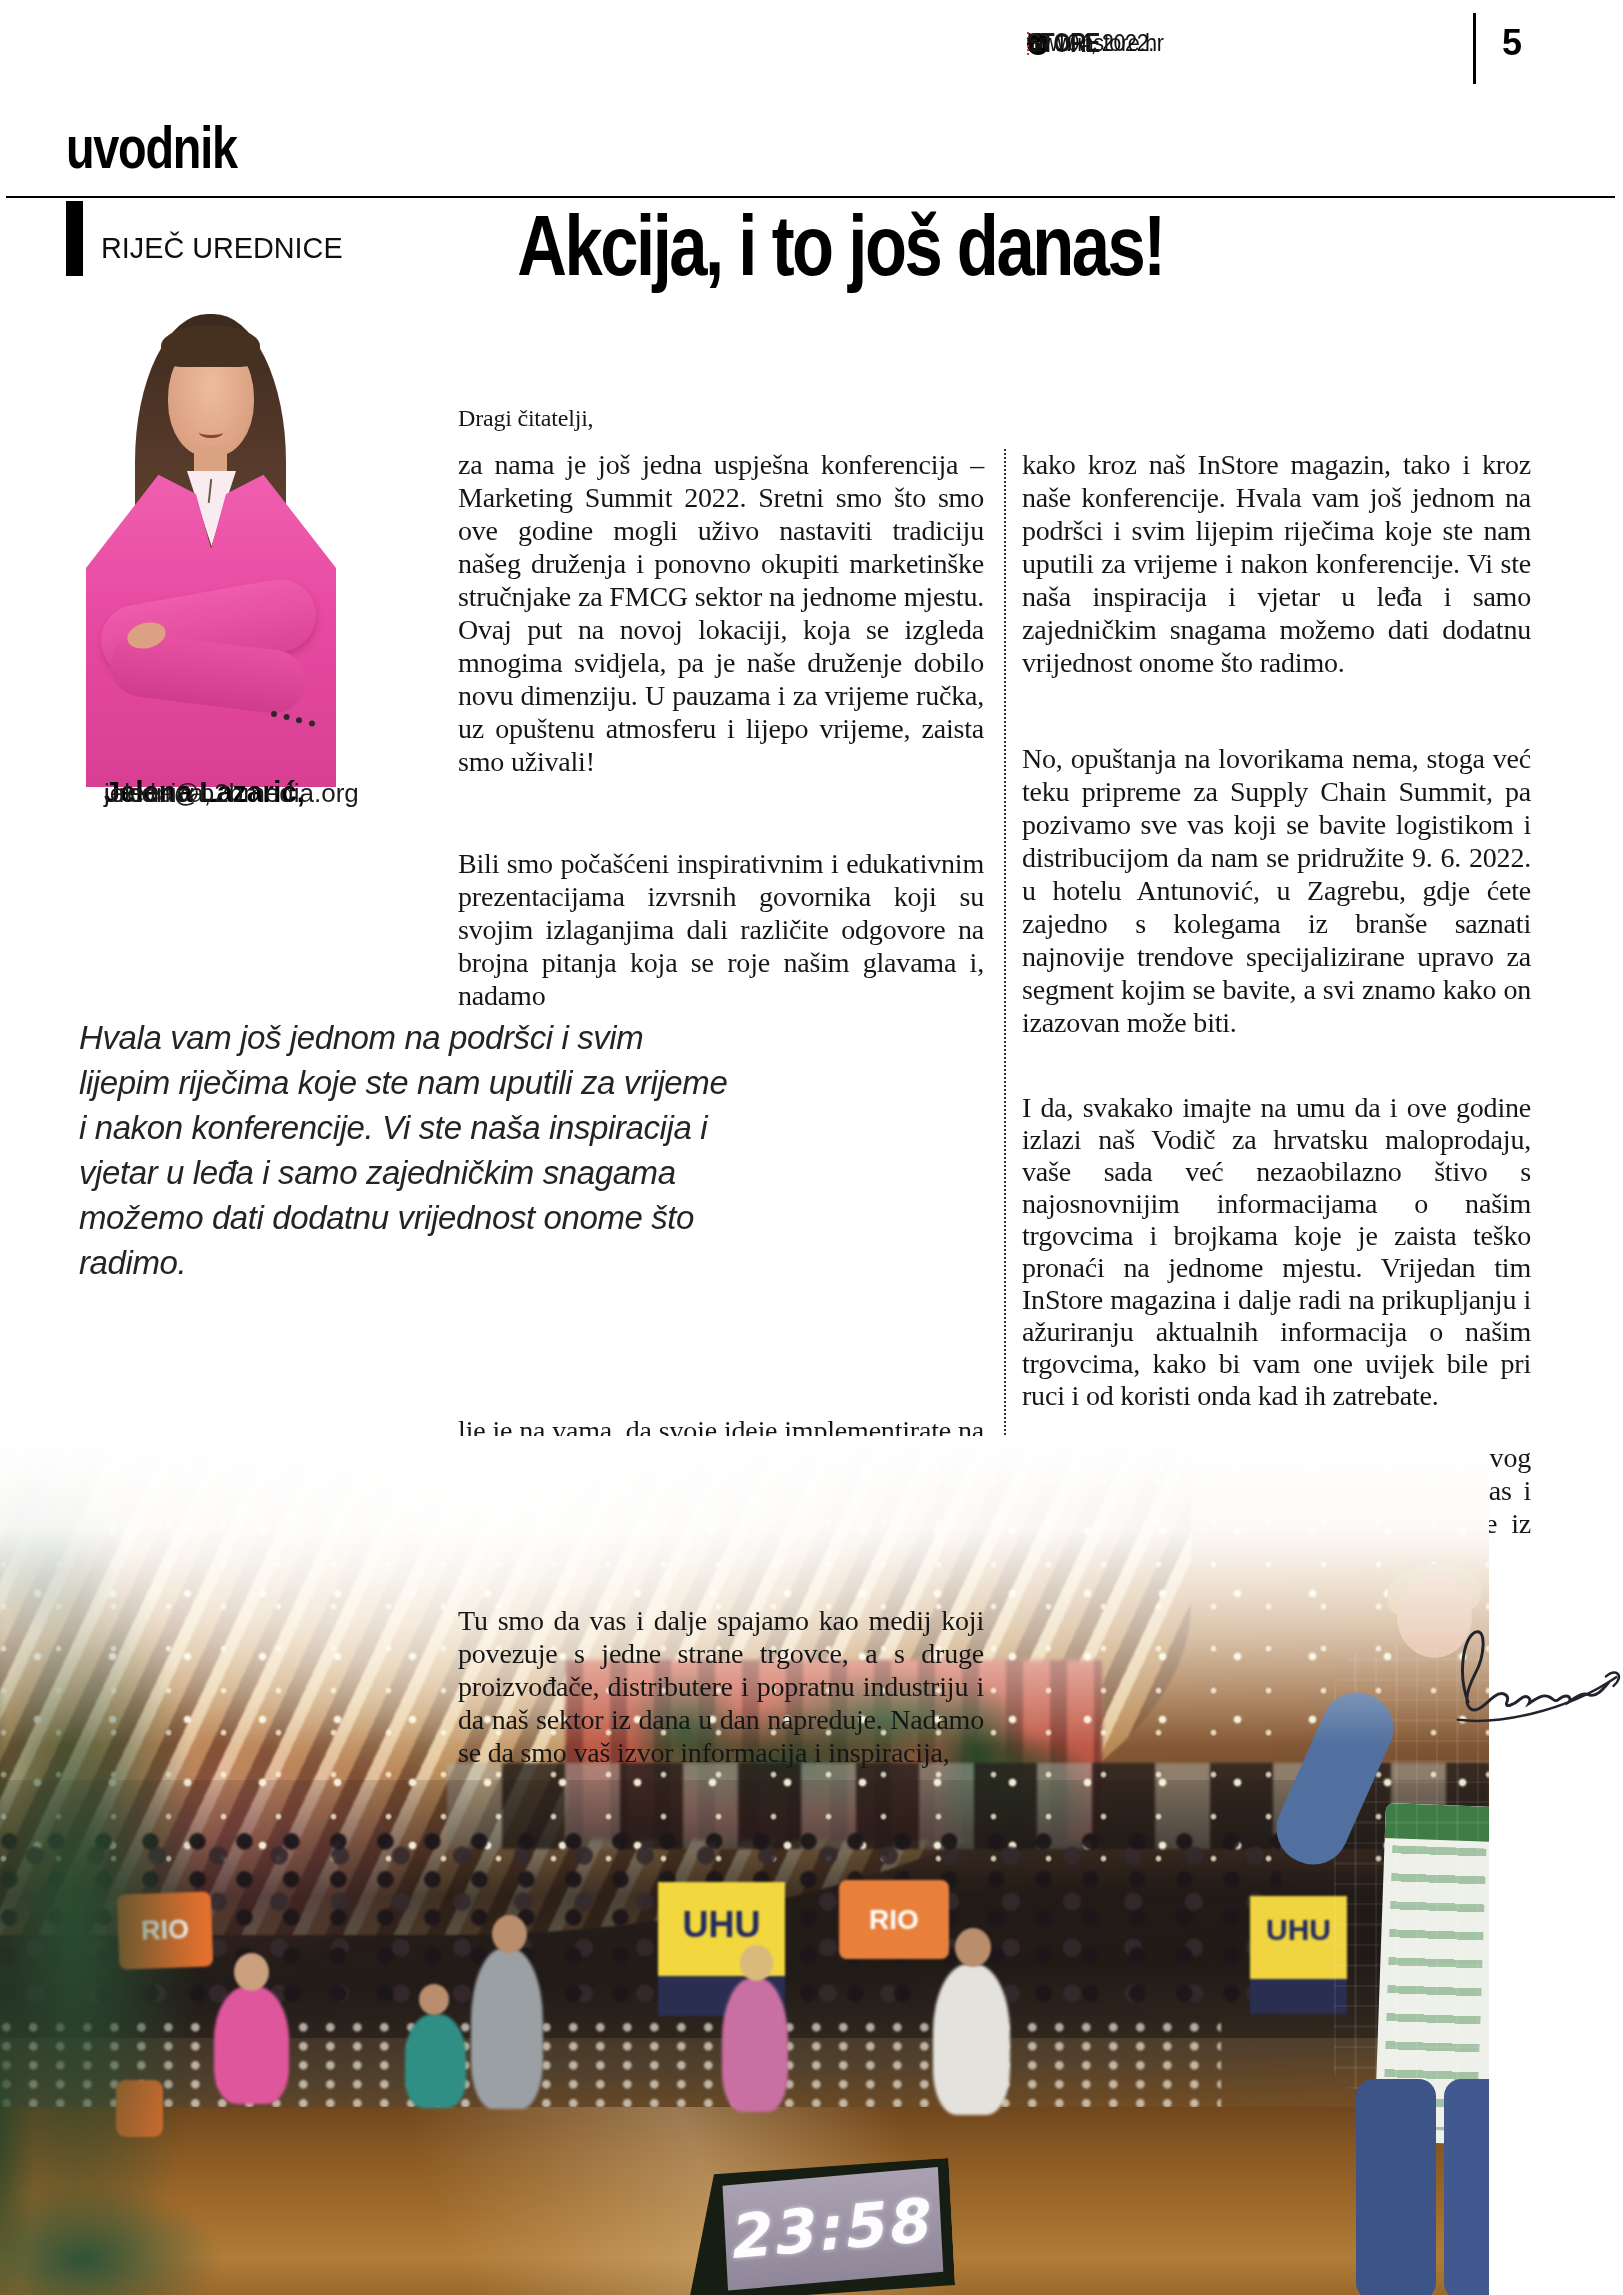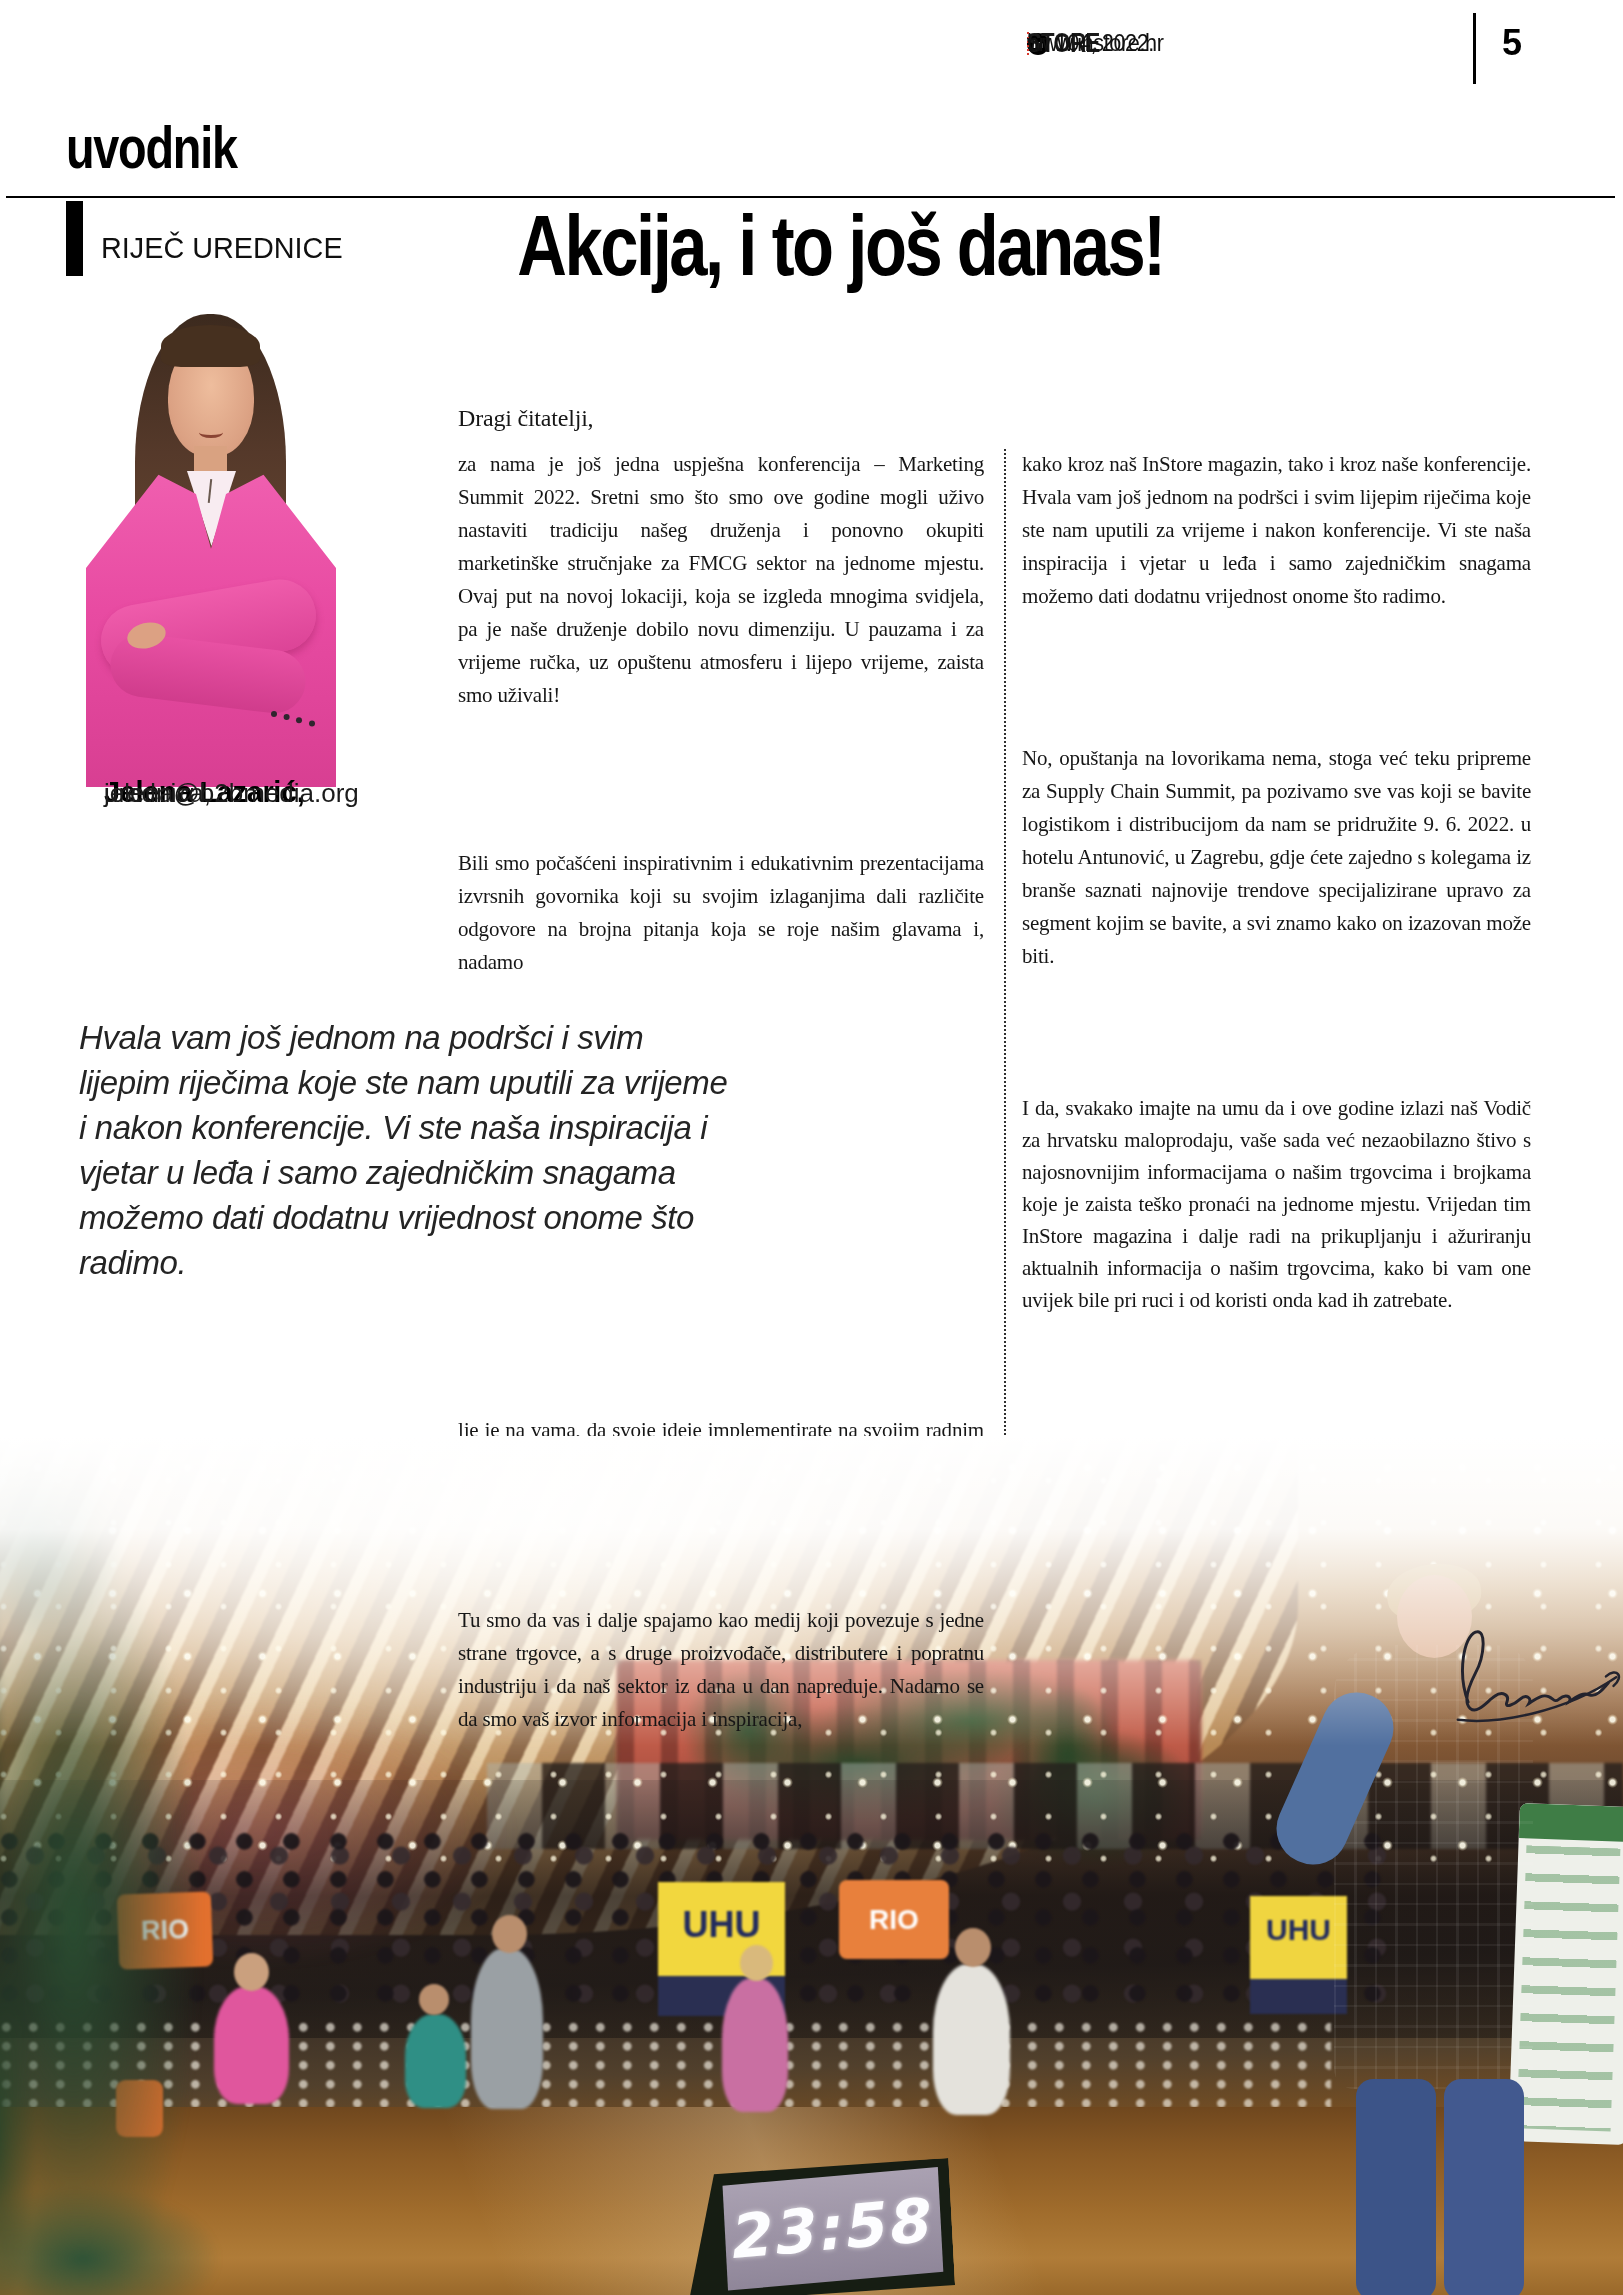--- a/index.html
+++ b/index.html
@@ -53,38 +53,38 @@
   .cuffdots{left:185px;top:408px;width:6.3px;height:6.3px;border-radius:50%;background:#30252e;
         box-shadow:12.6px 3.1px 0 #30252e,25px 6.3px 0 #30252e,38px 9.4px 0 #30252e;}
 
   
   .author{left:104px;top:776px;width:330px;font-family:"Liberation Sans",sans-serif;position:absolute;}
   .author div{position:static;}
   .a-name{font-weight:bold;font-size:29px;letter-spacing:-0.4px;color:#000;}
   .a-role,.a-email{font-size:26px;line-height:35px;color:#1b1b1b;}
 
   
-  .bp{font-size:21px;line-height:33px;text-align:justify;color:#161616;letter-spacing:-0.2px;}
+  .bp{font-size:28px;line-height:33px;text-align:justify;color:#161616;letter-spacing:-0.2px;}
   .lc{left:458px;width:526px;}
   .rc{left:1022px;width:509px;}
   .salutation{left:458px;top:402px;font-size:24px;}
   .p1{top:448px;}  .p2i{top:847px;}
   .narrow{left:798px;top:1011px;width:190px;font-size:24px;line-height:33px;text-align:justify;}
   .p2c{top:1414px;} .p3{top:1604px;z-index:6;}
   .q1{top:448px;}  .q2{top:742px;}  .q3{top:1092px;line-height:32px;}  .q4{top:1441px;}
   .closing{left:1022px;top:1598px;width:509px;text-align:right;font-size:26px;color:#161616;z-index:6;}
   .col-divider{left:1004px;top:449px;height:1170px;width:0;border-left:2.4px dotted #2e2e2e;}
 
   .pull-quote{left:79px;top:1015px;width:660px;text-align:left;font-family:"Liberation Sans",sans-serif;
         font-style:italic;font-size:33px;line-height:45px;color:#242424;letter-spacing:-0.4px;}
 
   .signature{left:1442px;top:1607px;width:185px;height:126px;transform:rotate(-5deg);z-index:7;}
 
   
-  .photo{left:0;top:1436px;width:1623px;height:860px;overflow:hidden;z-index:1;}
+  .photo{left:0;top:1436px;width:1489px;height:860px;overflow:hidden;z-index:1;}
   .ph-base{left:0;top:0;right:0;bottom:0;
      background:linear-gradient(178deg,#ead9bb 0%,#d9b98c 10%,#bf9259 22%,#96653a 34%,#6e4a2f 44%,
                 #463528 54%,#332a24 62%,#51402c 72%,#86551f 82%,#a06a2a 90%,#aa7634 100%);}
   .ph-beams{left:-4%;top:-6%;width:84%;height:64%;
      background:repeating-linear-gradient(115deg,rgba(243,219,176,.95) 0 12.6px,rgba(196,150,94,.9) 12.6px 30px,
                 rgba(117,78,45,.85) 30px 46px);
      filter:blur(1.2px);opacity:.9;border-radius:0 0 60% 0;}
   .ph-glow{left:6%;top:-4%;width:60%;height:44%;
      background:radial-gradient(ellipse at 45% 25%,rgba(255,250,238,.95),rgba(255,244,225,.5) 45%,transparent 72%);
      filter:blur(6.3px);}

